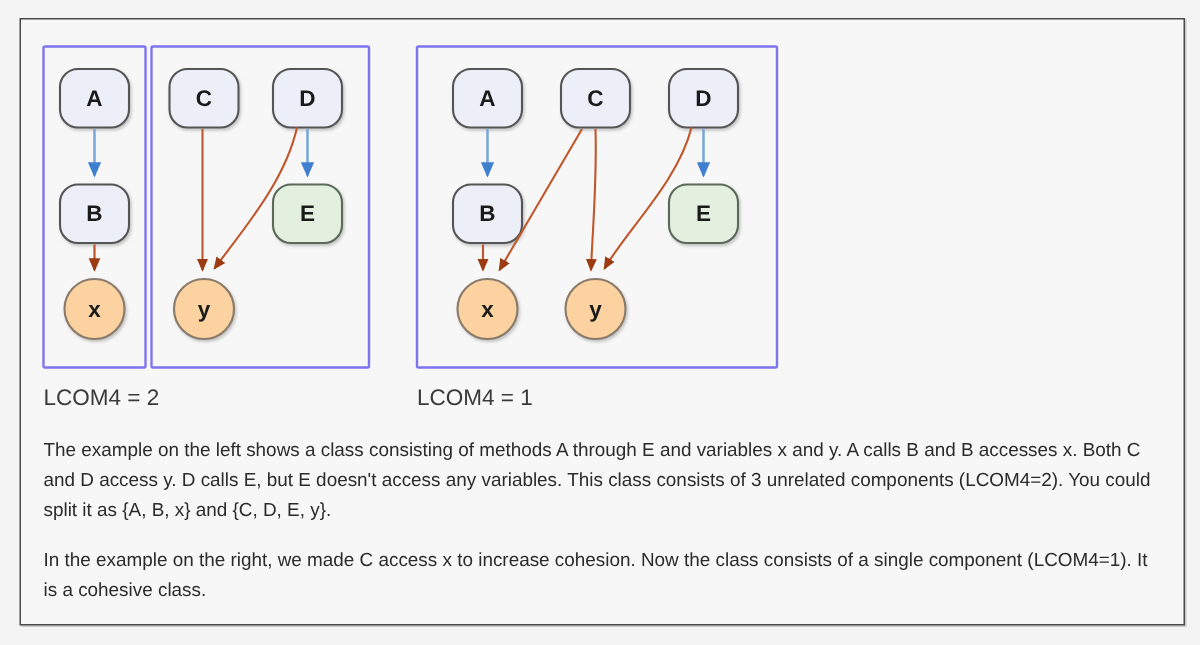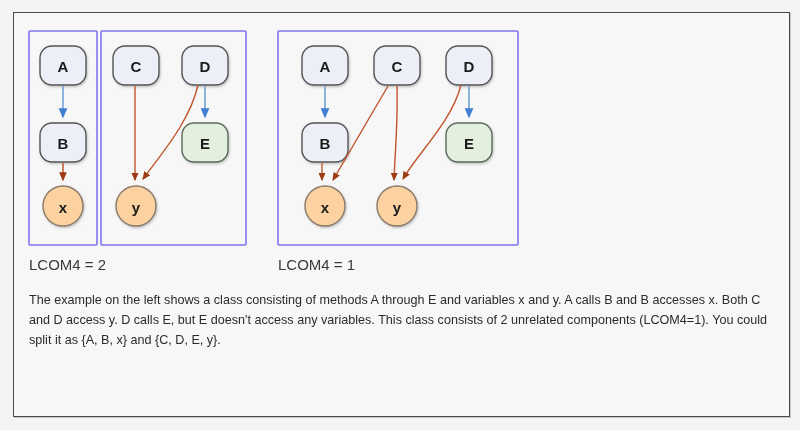--- a/index.html
+++ b/index.html
@@ -192,17 +192,18 @@
         <path d="M447,72 C438,108 404,140 389,166" stroke="#c0562b" stroke-width="1.4" fill="none" marker-end="url(#arrow-brown)"></path>
 
         <path d="M455,73 L455,104" stroke="#7aa7d8" stroke-width="1.7" fill="none" marker-end="url(#arrow-blue)"></path>
 
         <text class="caption-label" x="15" y="257">LCOM4 = 2</text>
         <text class="caption-label" x="264" y="257">LCOM4 = 1</text>
       </svg>
     </div>
 
     <div id="body-text">
-      <p>The example on the left shows a class consisting of methods A through E and variables x and y. A calls B and B accesses x. Both C and D access y. D calls E, but E doesn't access any variables. This class consists of 2 unrelated components (LCOM4=1). You could split it as {A, B, x} and {C, D, E, y}.</p>
+      <p>The example on the left shows a class consisting of methods A through E and variables x and y. A calls B and B accesses x. Both C and D access y. D calls E, but E doesn't access any variables. This class consists of 3 unrelated components (LCOM4=2). You could split it as {A, B, x} and {C, D, E, y}.</p>
+      <p>In the example on the right, we made C access x to increase cohesion. Now the class consists of a single component (LCOM4=1). It is a cohesive class.</p>
     </div>
 
   </div>
 </div>
 
 </body></html>

